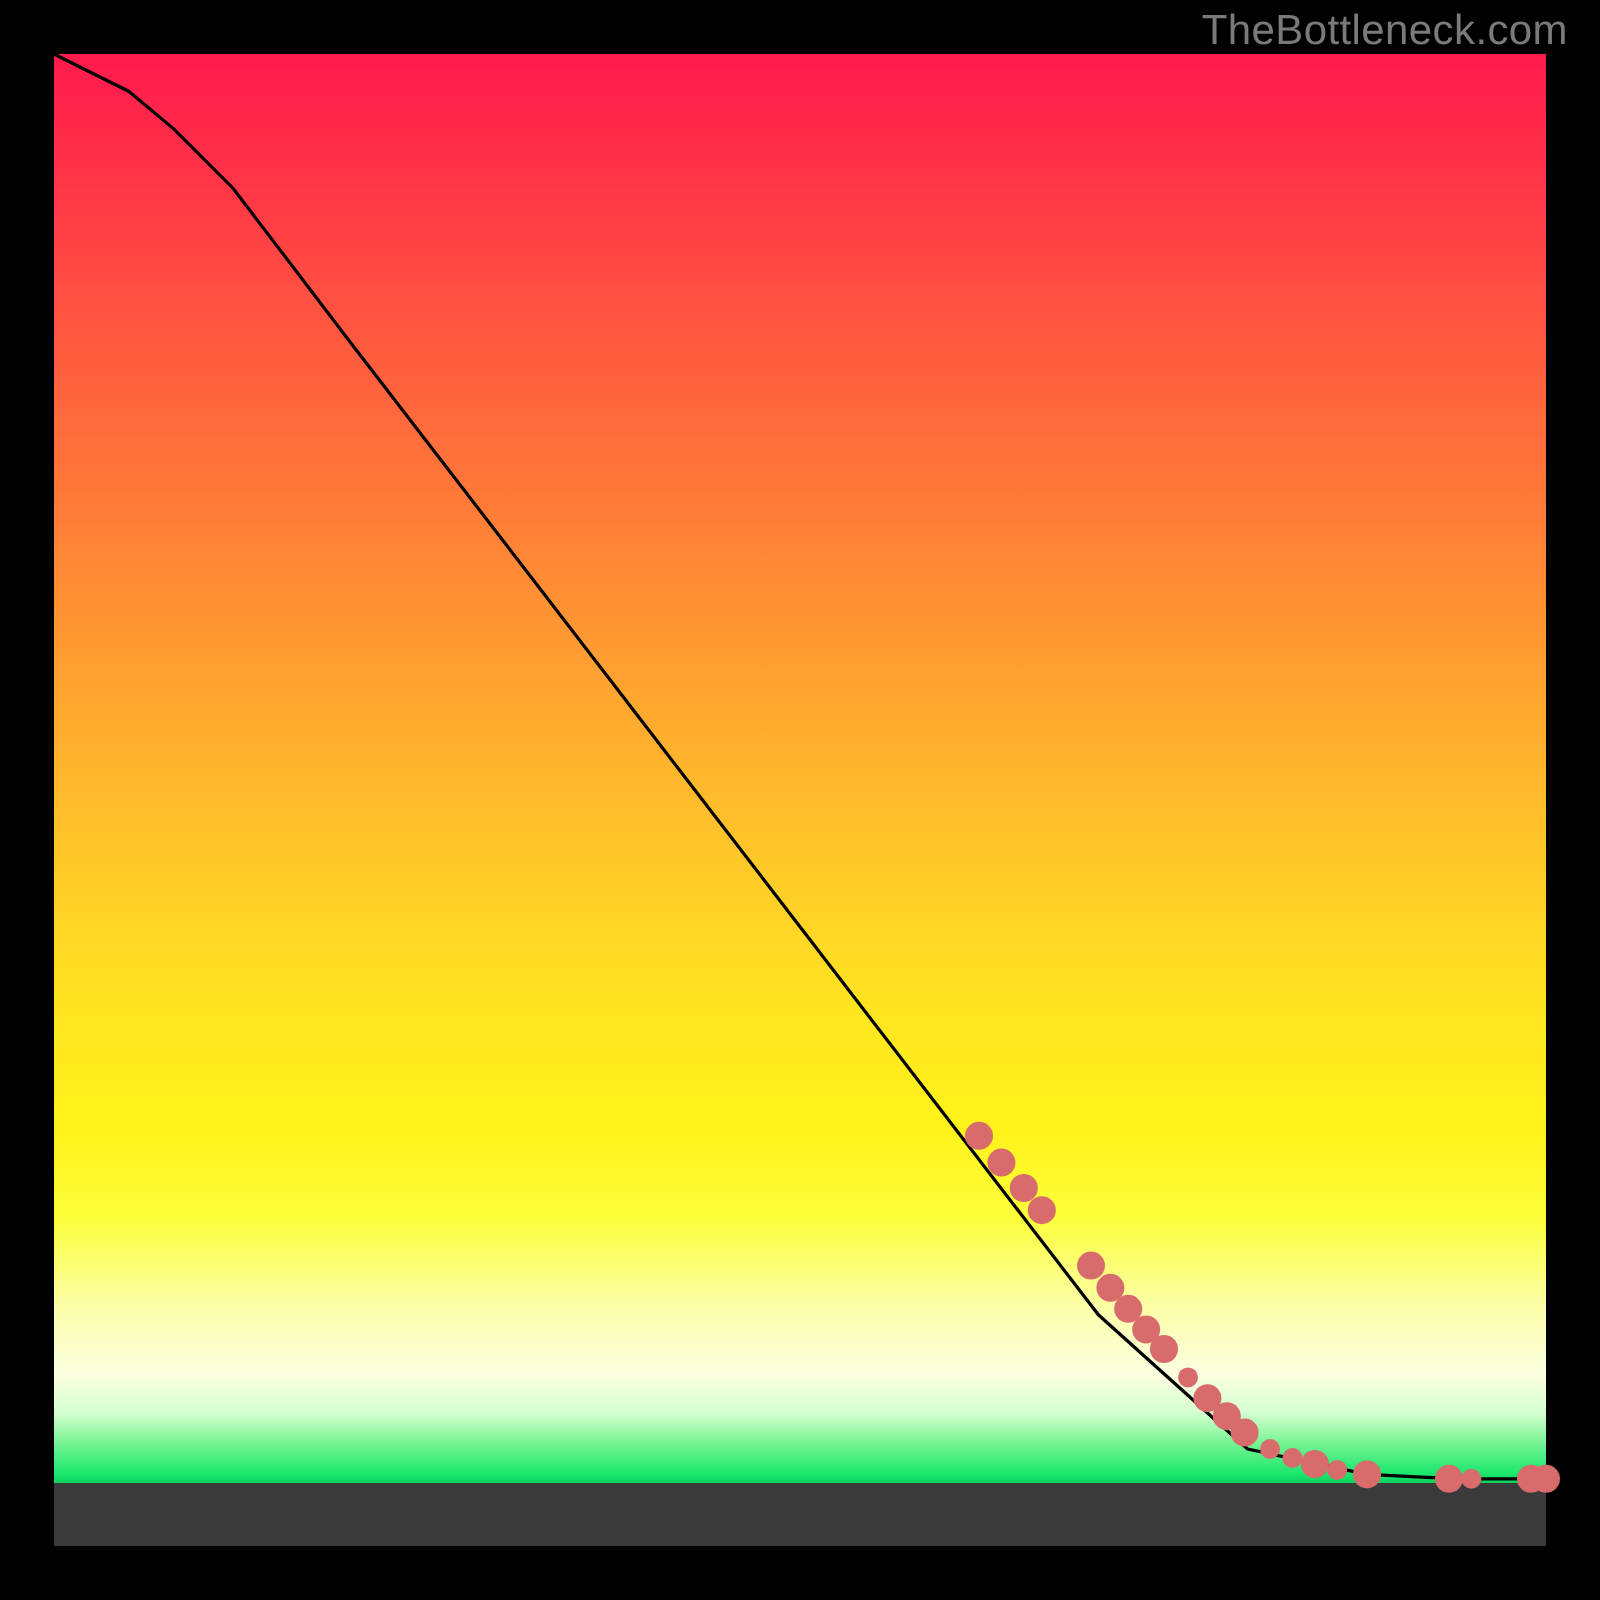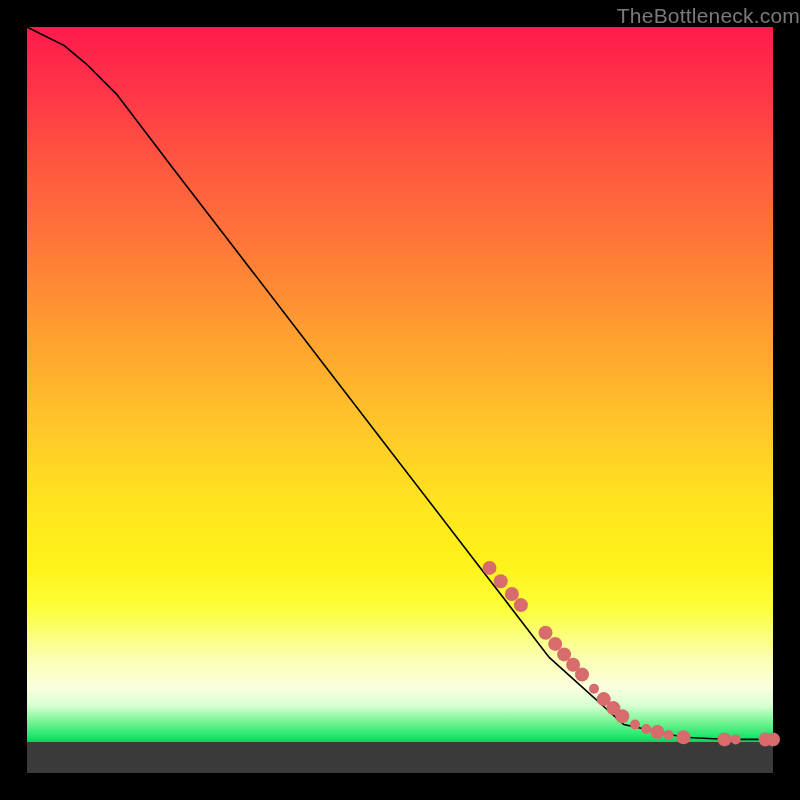--- a/index.html
+++ b/index.html
@@ -48,21 +48,21 @@
     position: absolute;
     left: 27px;
     top: 27px;
     width: 746px;
     height: 746px;
     overflow: visible;
   }
   .watermark {
     position: absolute;
     top: 4px;
-    right: 0;
+    right: 16px;
     font-size: 21px;
     color: #7a7a7a;
     letter-spacing: 0.2px;
     font-weight: 500;
     text-align: center;
   }
 </style>
 </head>
 <body>
 

